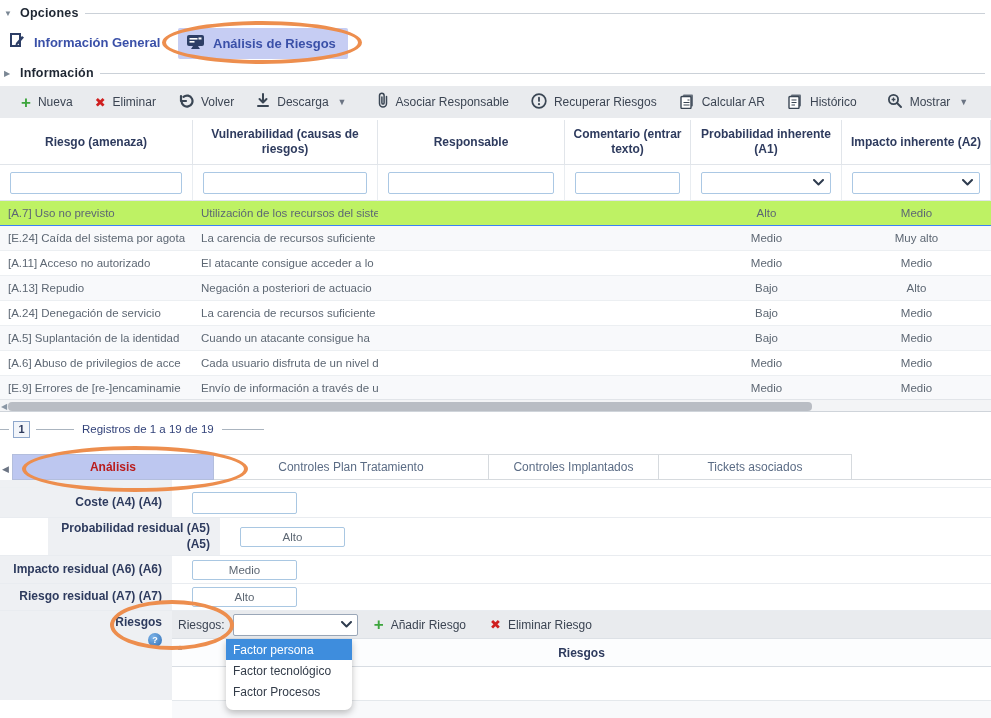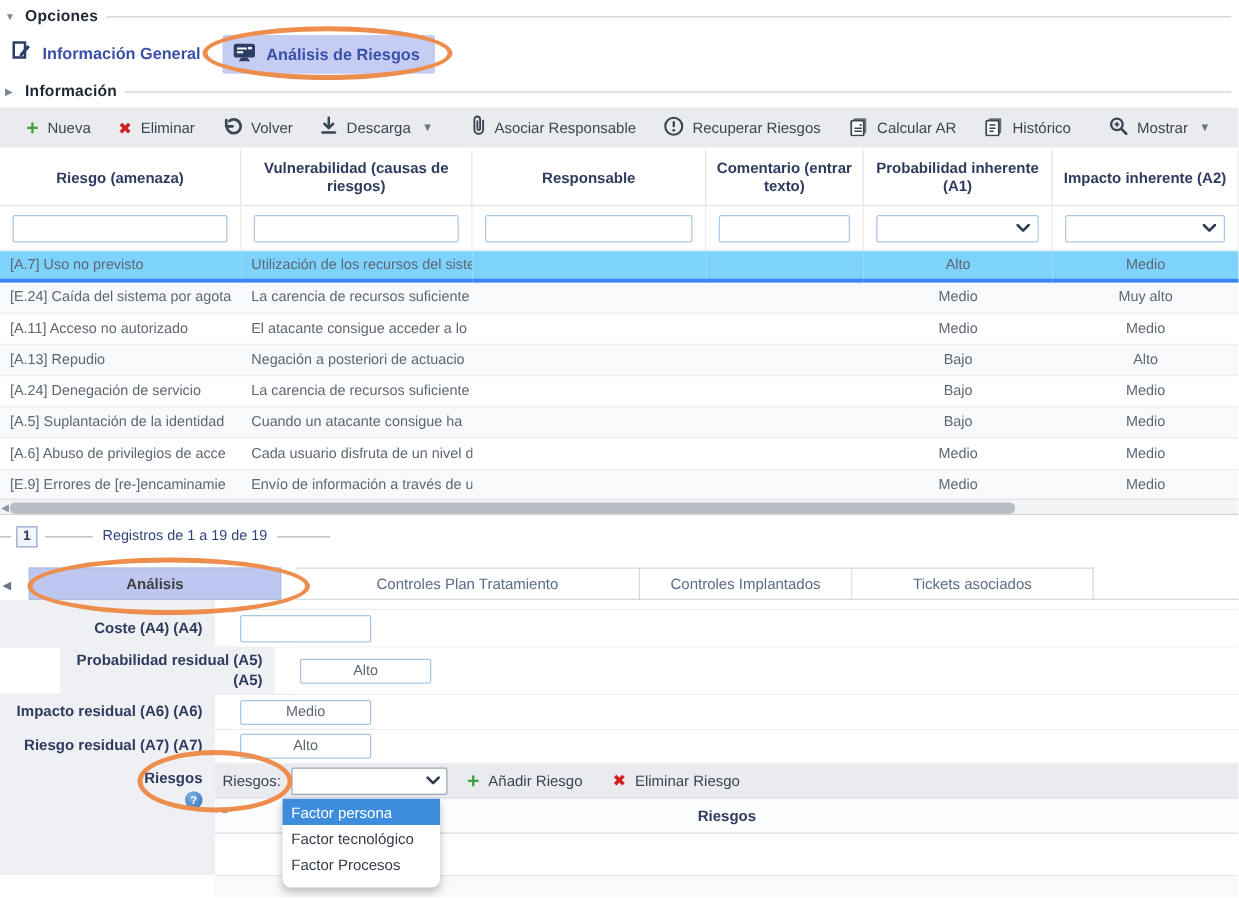--- a/index.html
+++ b/index.html
@@ -30,39 +30,39 @@
   .grid { position:absolute; left:0; top:120px; width:991px; }
   .grow { display:grid; grid-template-columns:193px 185px 187px 126px 151px 149px; }
   .gh { height:45px; display:flex; align-items:center; justify-content:center; text-align:center; font-size:12px; font-weight:bold; color:#2e3b5e; border-right:1px solid #e1e5ea; border-bottom:1px solid #e1e5ea; padding:0 8px; line-height:1.25; }
   .gf { height:36px; display:flex; align-items:center; justify-content:center; border-right:1px solid #e9edf1; border-bottom:1px solid #e1e5ea; padding:0 10px; }
   .gf input { width:100%; height:22px; border:1px solid #abc8e4; border-radius:2px; outline:none; font-size:11px; padding:0 4px; }
   .gfsel { width:100%; height:22px; border:1px solid #abc8e4; border-radius:2px; background:#fff; display:flex; align-items:center; justify-content:flex-end; padding-right:6px; cursor:pointer; }
   .gc { height:25px; display:flex; align-items:center; font-size:11.5px; color:#5d6773; padding:0 8px; white-space:nowrap; overflow:hidden; border-bottom:1px solid #eceff2; }
   .gc.center { justify-content:center; }
   .r-odd  { background:#ffffff; }
   .r-even { background:#f8f9fb; }
-  .r-sel .gc { background:#7dd3fc; border-bottom:3px solid #3b82f6; }
+  .r-sel .gc { background:#bef264; border-bottom:1px solid #3b82f6; }
 
   
   .hscroll { position:absolute; left:0; top:399px; width:991px; height:13px; background:#f3f4f6; border-top:1px solid #e2e5e9; border-bottom:1px solid #cfd4da; }
   .hthumb { position:absolute; left:8px; top:2px; width:804px; height:9px; background:#b9bdc4; border-radius:4px; cursor:pointer; }
   .harrow { position:absolute; left:1px; top:2px; font-size:8px; color:#8a97a5; cursor:pointer; }
 
   
   .pager { position:absolute; left:0; top:418px; width:991px; height:22px; display:flex; align-items:center; }
   .pdash { height:1px; background:#aab4bf; }
   .pagebox { width:17px; height:17px; border:1px solid #8fa8cc; background:#f2f5fa; display:flex; align-items:center; justify-content:center; font-size:11px; font-weight:bold; color:#2e3b5e; margin:0 6px 0 4px; cursor:pointer; }
   .psum { font-size:11.5px; color:#33437a; margin:0 8px; white-space:nowrap; }
 
   
   .dtabs { position:absolute; left:0; top:454px; width:991px; height:26px; display:flex; align-items:flex-end; }
   .dlarr { font-size:9px; color:#6b7483; margin:0 3px 6px 2px; cursor:pointer; }
   .dtab { height:26px; display:flex; align-items:center; justify-content:center; font-size:12px; color:#5b6c85; border:1px solid #d6dade; border-left:none; background:#fff; cursor:pointer; }
   .dtab:first-of-type { border-left:1px solid #d6dade; }
-  .dtab.sel { background:#bdc7f0; color:#404040; font-weight:bold; border-color:#b3bedd;margin-left:11px; }
+  .dtab.sel { background:#bdc7f0; color:#b91c1c; font-weight:bold; border-color:#b3bedd; }
   .dtab-fill { flex:1; height:26px; border-bottom:1px solid #d6dade; }
 
   
   .form { position:absolute; left:0; top:480px; width:991px; height:238px; }
   .frow { position:absolute; left:0; width:991px; display:flex; border-bottom:1px solid #e9ecf0;gap:14px; }
   .flabel { width:172px; background:#eef0f3; display:flex; flex-direction:column; align-items:flex-end; justify-content:center; padding:3px 10px; font-size:12px; font-weight:bold; color:#2e3b5e; text-align:right; line-height:1.3; }
   .fval { flex:1; display:flex; align-items:center; padding-left:6px; background:#fff; }
   .fin { width:105px; height:22px; border:1px solid #a9c7e2; border-radius:2px; outline:none; font-size:11.5px; padding:0 4px; }
   .fbox { width:105px; height:20px; border:1px solid #a9c7e2; border-radius:2px; background:#fff; display:flex; align-items:center; justify-content:center; font-size:11.5px; color:#5d6773; }
 
@@ -335,21 +335,21 @@
     <span class="pdash" style="width:9px;"></span>
     <span class="pagebox">1</span>
     <span class="pdash" style="width:38px;"></span>
     <span class="psum">Registros de 1 a 19 de 19</span>
     <span class="pdash" style="width:42px;"></span>
   </div>
 
   <div class="dtabs">
     <span class="dlarr">◀</span>
     <div class="dtab sel" style="width:202px;">Análisis</div>
-    <div class="dtab" style="width:275px;margin-left:12px;">Controles Plan Tratamiento</div>
+    <div class="dtab" style="width:275px;">Controles Plan Tratamiento</div>
     <div class="dtab" style="width:170px;">Controles Implantados</div>
     <div class="dtab" style="width:193px;">Tickets asociados</div>
     <div class="dtab-fill"></div>
   </div>
   <div class="ellipse" style="left:22px; top:446px; width:226px; height:46px;"></div>
 
   <div class="form">
     <div class="clip-sliver">
       <div class="flabel"></div>
     </div>

